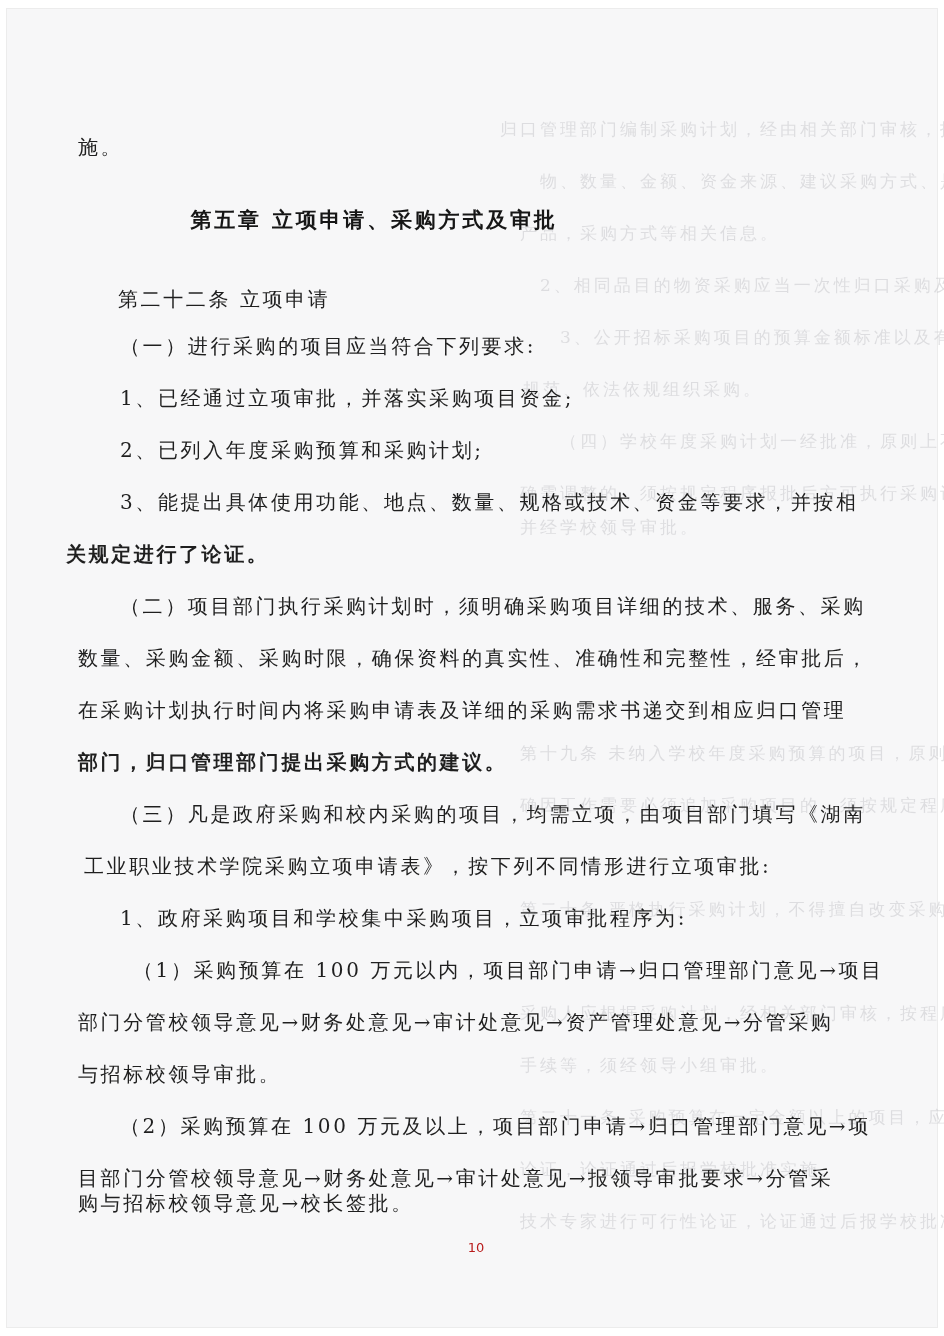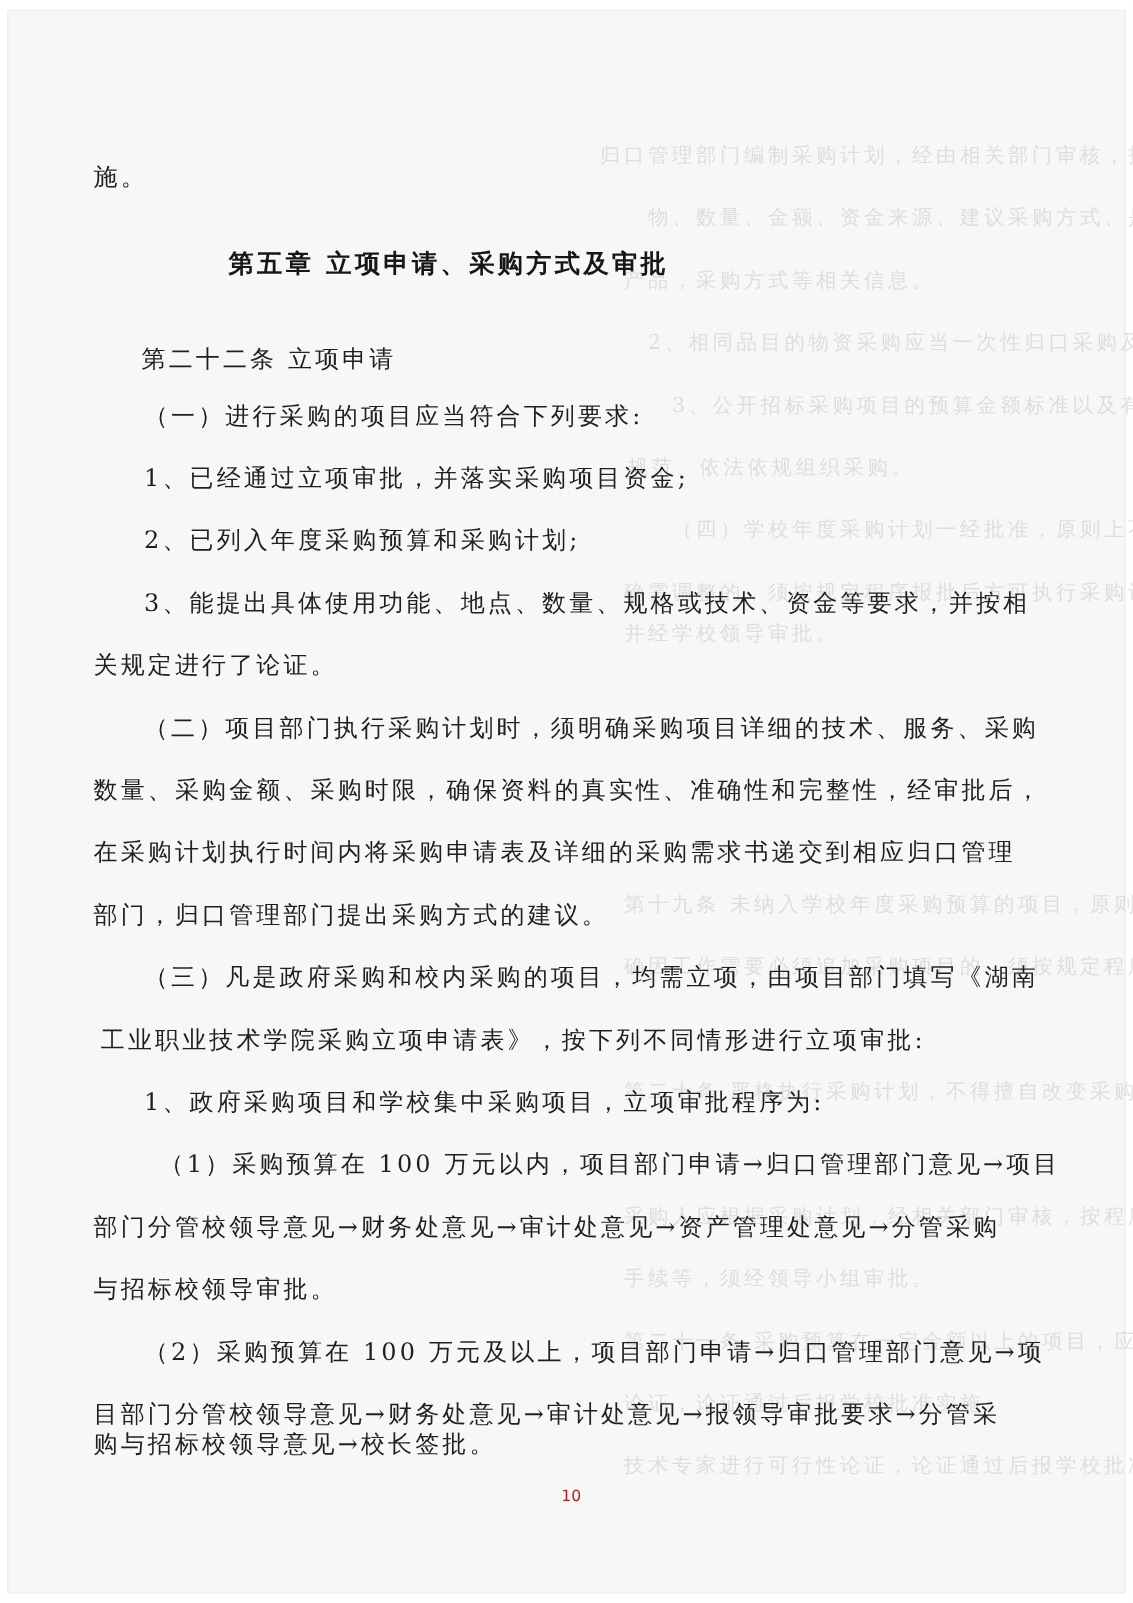--- a/index.html
+++ b/index.html
@@ -58,25 +58,25 @@
 <div class="line" style="left:78px; top:134px;">施。</div>
 
 <div class="heading" style="top:206px;">第五章 立项申请、采购方式及审批</div>
 
 <div class="line" style="left:118px; top:286px;">第二十二条 立项申请</div>
 
 <div class="line" style="left:120px; top:333px;">（一）进行采购的项目应当符合下列要求:</div>
 <div class="line" style="left:120px; top:385px;">1、已经通过立项审批，并落实采购项目资金;</div>
 <div class="line" style="left:120px; top:437px;">2、已列入年度采购预算和采购计划;</div>
 <div class="line" style="left:120px; top:489px;">3、能提出具体使用功能、地点、数量、规格或技术、资金等要求，并按相</div>
-<div class="line" style="left:78px; top:541px;">关规定进行了论证。</div>
+<div class="line" style="left:66px; top:541px;font-weight:bold;">关规定进行了论证。</div>
 <div class="line" style="left:120px; top:593px;">（二）项目部门执行采购计划时，须明确采购项目详细的技术、服务、采购</div>
 <div class="line" style="left:78px; top:645px;">数量、采购金额、采购时限，确保资料的真实性、准确性和完整性，经审批后，</div>
 <div class="line" style="left:78px; top:697px;">在采购计划执行时间内将采购申请表及详细的采购需求书递交到相应归口管理</div>
-<div class="line" style="left:78px; top:749px;">部门，归口管理部门提出采购方式的建议。</div>
+<div class="line" style="left:78px; top:749px;font-weight:bold;">部门，归口管理部门提出采购方式的建议。</div>
 <div class="line" style="left:120px; top:801px;">（三）凡是政府采购和校内采购的项目，均需立项，由项目部门填写《湖南</div>
 <div class="line" style="left:84px; top:853px;">工业职业技术学院采购立项申请表》，按下列不同情形进行立项审批:</div>
 <div class="line" style="left:120px; top:905px;">1、政府采购项目和学校集中采购项目，立项审批程序为:</div>
 <div class="line" style="left:113px; top:957px;margin-left:20px;">（1）采购预算在 100 万元以内，项目部门申请→归口管理部门意见→项目</div>
 <div class="line" style="left:78px; top:1009px;text-align:center;">部门分管校领导意见→财务处意见→审计处意见→资产管理处意见→分管采购</div>
 <div class="line" style="left:78px; top:1061px;">与招标校领导审批。</div>
 <div class="line" style="left:120px; top:1113px;">（2）采购预算在 100 万元及以上，项目部门申请→归口管理部门意见→项</div>
 <div class="line" style="left:78px; top:1165px;">目部门分管校领导意见→财务处意见→审计处意见→报领导审批要求→分管采</div>
 <div class="line" style="left:78px; top:1190px;">购与招标校领导意见→校长签批。</div>
 

